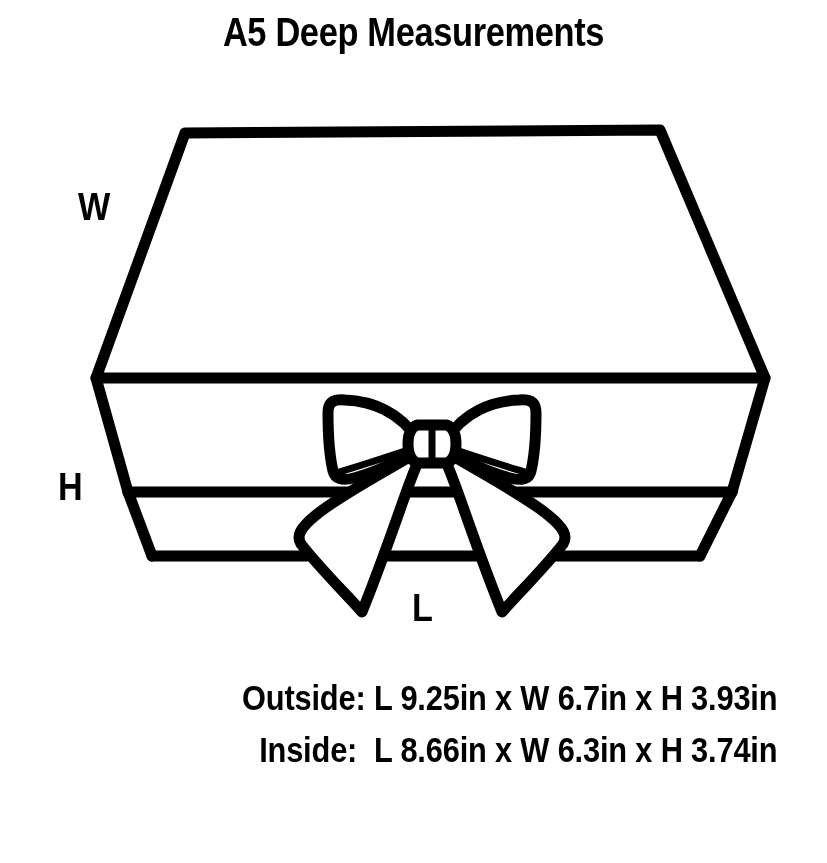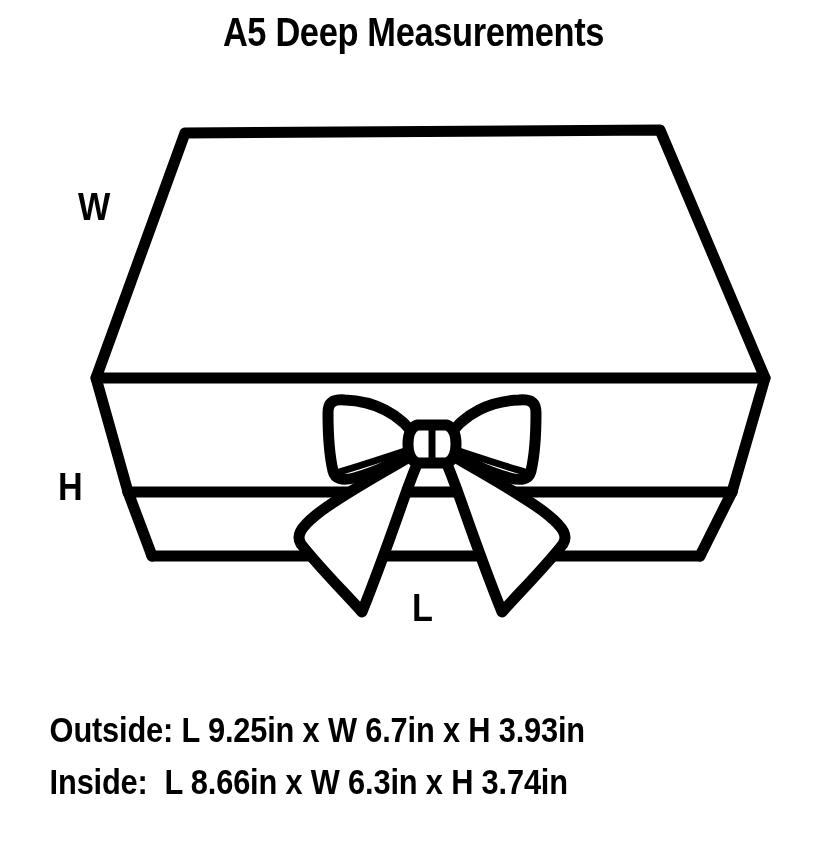--- a/index.html
+++ b/index.html
@@ -61,23 +61,23 @@
     white-space: nowrap;
   }
   #label-w { left: 78px;  top: 188px; }
   #label-h { left: 58px;  top: 468px; }
   #label-l { left: 412px; top: 589px; }
 
   
   #measurements {
     position: absolute;
     left: 0;
-    top: 704px;
+    top: 672px;
     width: 827px;
-    text-align: left;
+    text-align: right;
   }
   .measure-line {
     font-size: 35px;
     font-weight: bold;
     line-height: 52px;
     letter-spacing: -0.2px;
     transform: scaleX(0.88);
     transform-origin: center top;
     white-space: pre;
   }

